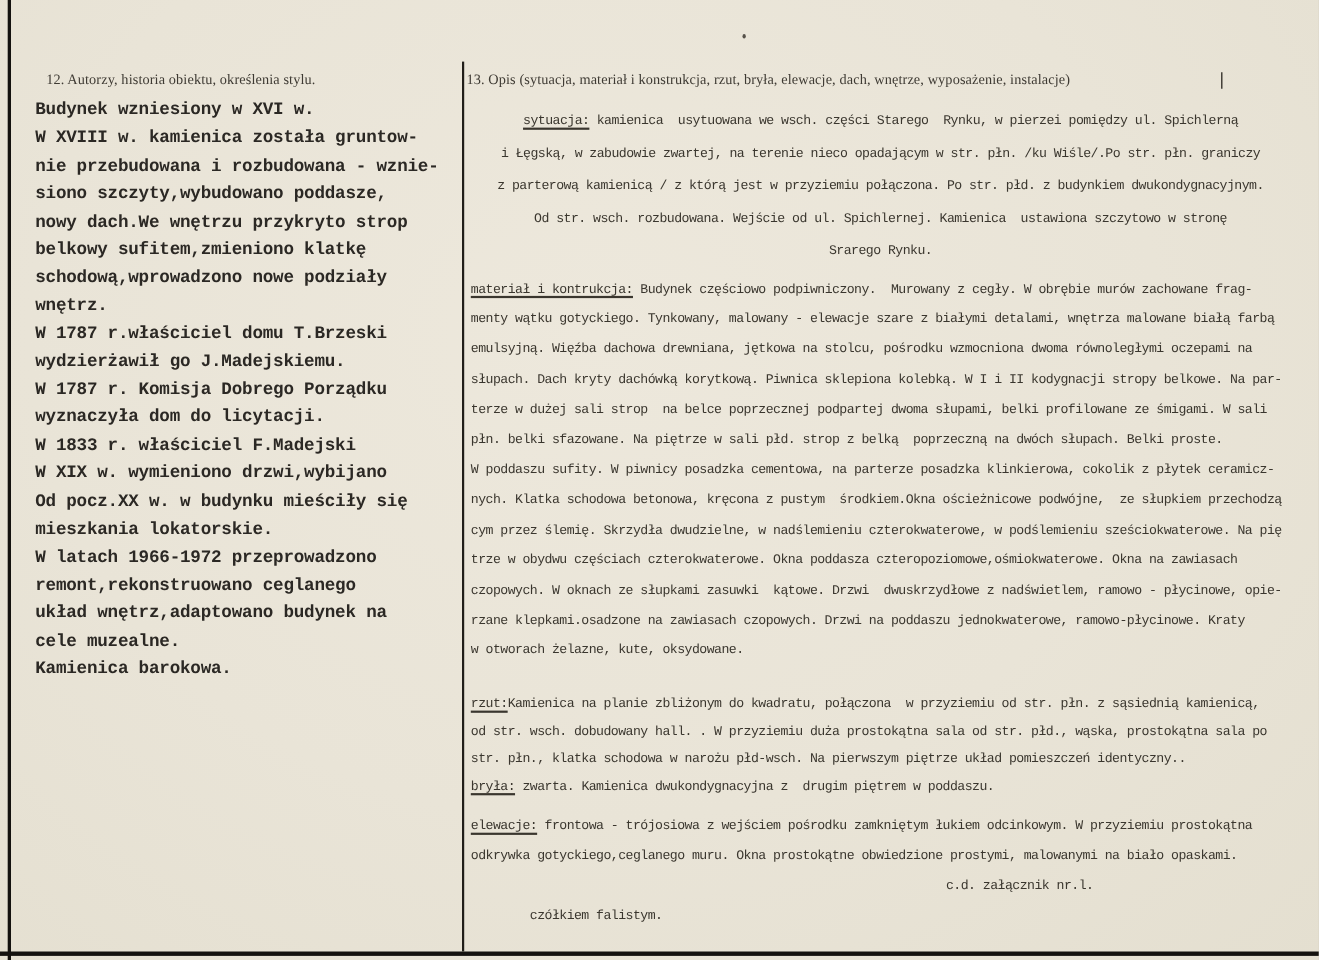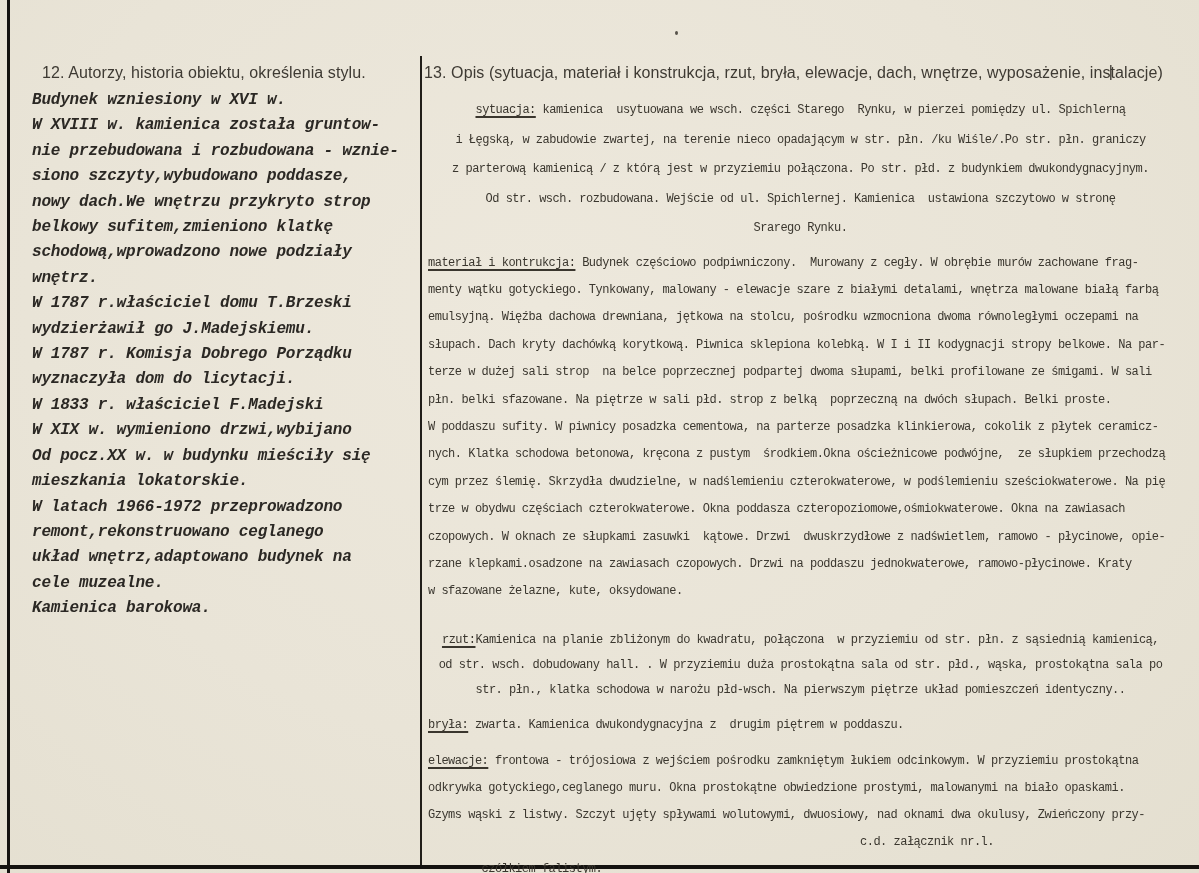--- a/index.html
+++ b/index.html
@@ -32,47 +32,47 @@
     background: #57524a; border-radius: 50%;
   }
   .tick {
     position: absolute; left: 1106px; top: 64px;
     font-size: 16px; color: #3a362f;
   }
 
   
   .form-header {
     position: absolute; top: 64px;
-    font-family: Liberation Sans, sans-serif;
-    font-size: 16px; color: #3e3a33;
+    font-family: Liberation Serif, serif;
+    font-size: 13px; color: #3e3a33;
     letter-spacing: 0.1px;
     white-space: pre;
   }
   .h12 { left: 42px; }
   .h13 { left: 424px; width: 700px; }
 
   
   .left-body {
     position: absolute; left: 32px; top: 88px; width: 392px;
     font-size: 16px; font-weight: bold; line-height: 25.4px;
-    color: #2b2824; letter-spacing: -0.2px; font-style: italic;
+    color: #2b2824; letter-spacing: -0.2px;
   }
   .left-body .line { white-space: pre-wrap; }
 
   
   .right-body {
     position: absolute; left: 428px; top: 96px; width: 745px;
     font-size: 12px; letter-spacing: -0.5px;
     color: #3a362e;
   }
   .right-body .line { white-space: pre-wrap; }
   .sec-sytuacja  { line-height: 29.5px; text-align: center; }
   .sec-material  { line-height: 27.4px; margin-top: 6px; }
-  .sec-rzut      { line-height: 25px;   margin-top: 22px; text-align: center; }
-  .sec-bryla     { line-height: 25px;   margin-top: 10px; }
+  .sec-rzut      { line-height: 25px;   margin-top: 22px; }
+  .sec-bryla     { line-height: 25px;   margin-top: 0; }
   .sec-elewacje  { line-height: 27px;   margin-top: 10px; }
 
   .lbl {
     text-decoration: underline;
     text-underline-offset: 3px;
     text-decoration-thickness: 1.5px;
   }
 
   .final-line { position: relative; }
   .cd { position: absolute; left: 432px; top: 0; white-space: pre; }
@@ -131,37 +131,36 @@
       <div class="line">emulsyjną. Więźba dachowa drewniana, jętkowa na stolcu, pośrodku wzmocniona dwoma równoległymi oczepami na</div>
       <div class="line">słupach. Dach kryty dachówką korytkową. Piwnica sklepiona kolebką. W I i II kodygnacji stropy belkowe. Na par-</div>
       <div class="line">terze w dużej sali strop  na belce poprzecznej podpartej dwoma słupami, belki profilowane ze śmigami. W sali</div>
       <div class="line">płn. belki sfazowane. Na piętrze w sali płd. strop z belką  poprzeczną na dwóch słupach. Belki proste.</div>
       <div class="line">W poddaszu sufity. W piwnicy posadzka cementowa, na parterze posadzka klinkierowa, cokolik z płytek ceramicz-</div>
       <div class="line">nych. Klatka schodowa betonowa, kręcona z pustym  środkiem.Okna ościeżnicowe podwójne,  ze słupkiem przechodzą</div>
       <div class="line">cym przez ślemię. Skrzydła dwudzielne, w nadślemieniu czterokwaterowe, w podślemieniu sześciokwaterowe. Na pię</div>
       <div class="line">trze w obydwu częściach czterokwaterowe. Okna poddasza czteropoziomowe,ośmiokwaterowe. Okna na zawiasach</div>
       <div class="line">czopowych. W oknach ze słupkami zasuwki  kątowe. Drzwi  dwuskrzydłowe z nadświetlem, ramowo - płycinowe, opie-</div>
       <div class="line">rzane klepkami.osadzone na zawiasach czopowych. Drzwi na poddaszu jednokwaterowe, ramowo-płycinowe. Kraty</div>
-      <div class="line">w sfazowane żelazne, kute, oksydowane.</div>
+      <div class="line">w otworach żelazne, kute, oksydowane.</div>
     </div>
 
     <div class="sec sec-rzut">
       <div class="line"><span class="lbl">rzut:</span><span>Kamienica na planie zbliżonym do kwadratu, połączona  w przyziemiu od str. płn. z sąsiednią kamienicą,</span></div>
       <div class="line">od str. wsch. dobudowany hall. . W przyziemiu duża prostokątna sala od str. płd., wąska, prostokątna sala po</div>
       <div class="line">str. płn., klatka schodowa w narożu płd-wsch. Na pierwszym piętrze układ pomieszczeń identyczny..</div>
     </div>
 
     <div class="sec sec-bryla">
       <div class="line"><span class="lbl">bryła:</span><span> zwarta. Kamienica dwukondygnacyjna z  drugim piętrem w poddaszu.</span></div>
     </div>
 
     <div class="sec sec-elewacje">
       <div class="line"><span class="lbl">elewacje:</span><span> frontowa - trójosiowa z wejściem pośrodku zamkniętym łukiem odcinkowym. W przyziemiu prostokątna</span></div>
       <div class="line">odkrywka gotyckiego,ceglanego muru. Okna prostokątne obwiedzione prostymi, malowanymi na biało opaskami.</div>
-      <div class="line">Gzyms wąski z listwy. Szczyt ujęty spływami wolutowymi, dwuosiowy, nad oknami dwa okulusy, Zwieńczony przy-</div>
       <div class="line final-line">
         <span>czółkiem falistym.</span><span class="cd">c.d. załącznik nr.l.</span>
       </div>
     </div>
 
   </div>
 
 </div>
 
 </body></html>

